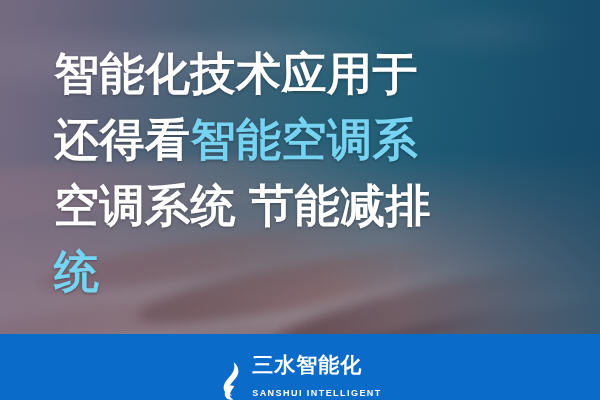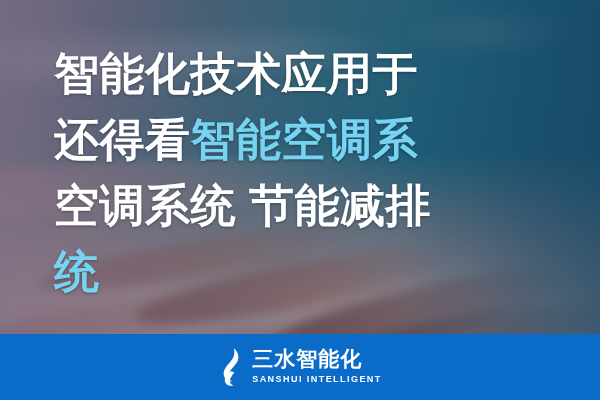--- a/index.html
+++ b/index.html
@@ -159,21 +159,21 @@
     position: absolute;
     left: 0; right: 0;
     top: 334px;
     height: 66px;
     background: #0b6bc9;
   }
   .logo-wrap {
     position: absolute;
     left: 0; right: 0; top: 0; bottom: 0;
     display: flex;
-    align-items: center;
+    align-items: flex-end;
     justify-content: center;
     gap: 9px;
   }
   .logo-mark {
     width: 25px;
     height: 38px;
     display: block;
     flex: 0 0 auto;
     margin-top: -1px;
   }
@@ -189,21 +189,21 @@
     font-weight: 700;
     letter-spacing: 1px;
     line-height: 22px;
   }
   .logo-en {
     color: #ffffff;
     font-size: 9px;
     font-weight: 700;
     letter-spacing: 1.45px;
     line-height: 14px;
-    margin-top: 2px;
+    margin-top: 10px;
   }
 </style>
 </head>
 <body>
 
 <div id="stage">
 
   <div class="bg-base"></div>
   <div class="bg-dusk"></div>
   <div class="cloud-a"></div>

